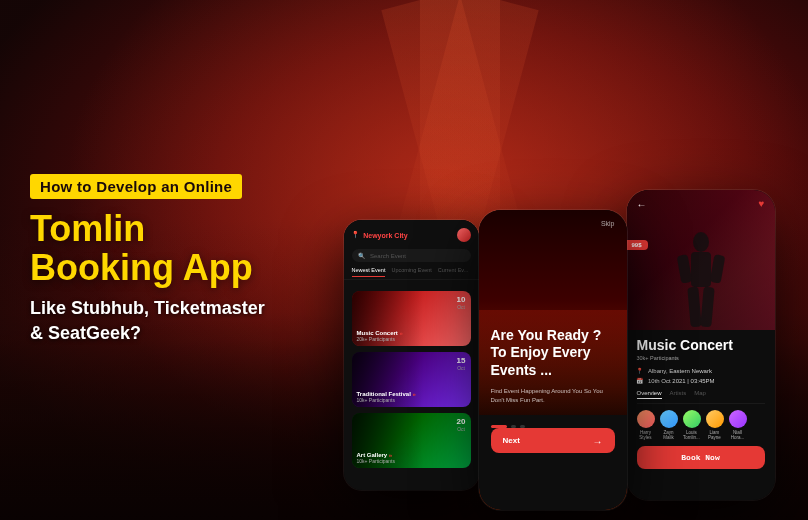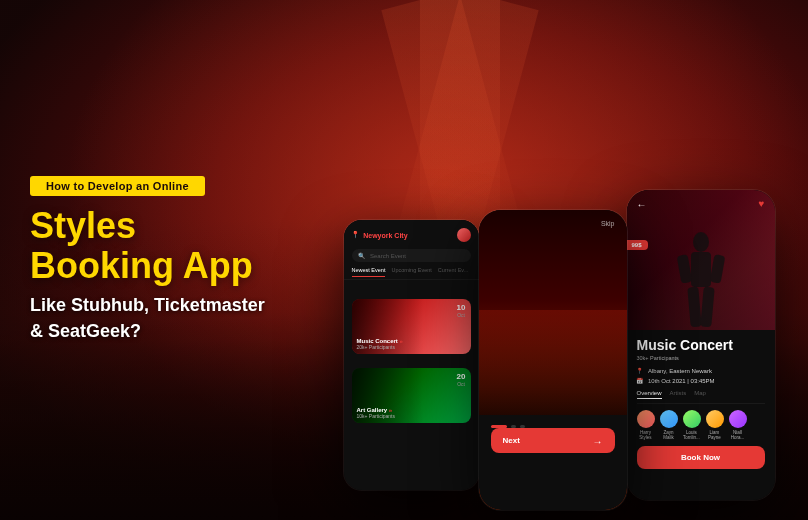--- a/index.html
+++ b/index.html
@@ -54,23 +54,23 @@
     .left-text {
       width: 310px;
       padding: 40px 20px 40px 30px;
       flex-shrink: 0;
     }
 
     .tag-box {
       display: inline-block;
       background: #FFD700;
       color: #1a0a0a;
-      font-size: 11px;
+      font-size: 15px;
       font-weight: 700;
-      padding: 4px 16px;
+      padding: 4px 10px;
       border-radius: 3px;
       margin-bottom: 10px;
       letter-spacing: 0.3px;
     }
 
     .main-title {
       font-size: 36px;
       font-weight: 900;
       color: #FFD700;
       line-height: 1.1;
@@ -185,21 +185,21 @@
       border-bottom: 1.5px solid #E53935;
     }
 
     .phone-left .events-list {
       flex: 1;
       overflow: hidden;
       padding: 5px 0;
     }
 
     .event-card {
-      margin: 14px 8px;
+      margin: 6px 8px;
       border-radius: 8px;
       overflow: hidden;
       position: relative;
       height: 55px;
     }
 
     .event-card .event-img {
       width: 100%;
       height: 100%;
       position: absolute;
@@ -529,20 +529,21 @@
 
     .phone-right .book-btn {
       background: #E53935;
       color: #fff;
       font-size: 8px;
       font-weight: 700;
       text-align: center;
       padding: 7px;
       border-radius: 8px;
       margin-top: 4px;
+      font-family: Liberation Mono, monospace;
     }
 
     
     .light-ray {
       position: absolute;
       top: 0;
       width: 80px;
       height: 400px;
       background: linear-gradient(to bottom, rgba(255,100,50,0.15) 0%, transparent 80%);
       transform-origin: top center;
@@ -560,21 +561,21 @@
 <div class="crowd-texture"></div>
 
 <div class="light-ray ray1"></div>
 <div class="light-ray ray2"></div>
 <div class="light-ray ray3"></div>
 
 <div class="content-wrapper">
 
   <div class="left-text">
     <div class="tag-box">How to Develop an Online</div>
-    <div class="main-title">Styles Booking App</div>
+    <div class="main-title">Tomlin Booking App</div>
     <div class="sub-title">
       Like Stubhub, Ticketmaster<br>&amp; SeatGeek?
     </div>
   </div>
 
   <div class="phones-container">
 
     <div class="phone phone-left">
       <div class="phone-inner">
         <div class="phone-header">
@@ -599,20 +600,32 @@
             <div class="event-overlay"></div>
             <div class="event-info">
               <div class="event-name">Music Concert <span class="event-arrow">»</span></div>
               <div class="event-participants">20k+ Participants</div>
             </div>
             <div class="event-date">
               <div class="event-day">10</div>
               <div class="event-month">Oct</div>
             </div>
           </div>
+          <div class="event-card festival">
+            <div class="event-img"></div>
+            <div class="event-overlay"></div>
+            <div class="event-info">
+              <div class="event-name">Traditional Festival <span class="event-arrow">»</span></div>
+              <div class="event-participants">10k+ Participants</div>
+            </div>
+            <div class="event-date">
+              <div class="event-day">15</div>
+              <div class="event-month">Oct</div>
+            </div>
+          </div>
           <div class="event-card gallery">
             <div class="event-img"></div>
             <div class="event-overlay"></div>
             <div class="event-info">
               <div class="event-name">Art Gallery <span class="event-arrow">»</span></div>
               <div class="event-participants">10k+ Participants</div>
             </div>
             <div class="event-date">
               <div class="event-day">20</div>
               <div class="event-month">Oct</div>
@@ -620,20 +633,24 @@
           </div>
         </div>
       </div>
     </div>
 
     <div class="phone phone-middle">
       <div class="phone-inner">
         <div class="bg-scene"></div>
         <div class="crowd-scene"></div>
         <div class="skip-btn">Skip</div>
+        <div class="onboard-text">
+          <div class="onboard-title">Are You Ready ? To Enjoy Every Events ...</div>
+          <div class="onboard-desc">Find Event Happening Around You So You Don't Miss Fun Part.</div>
+        </div>
         <div class="bottom-bar">
           <div class="dots">
             <div class="dot"></div>
             <div class="dot inactive"></div>
             <div class="dot inactive"></div>
           </div>
           <div class="next-btn">
             <span>Next</span>
             <span class="next-arrow">→</span>
           </div>

